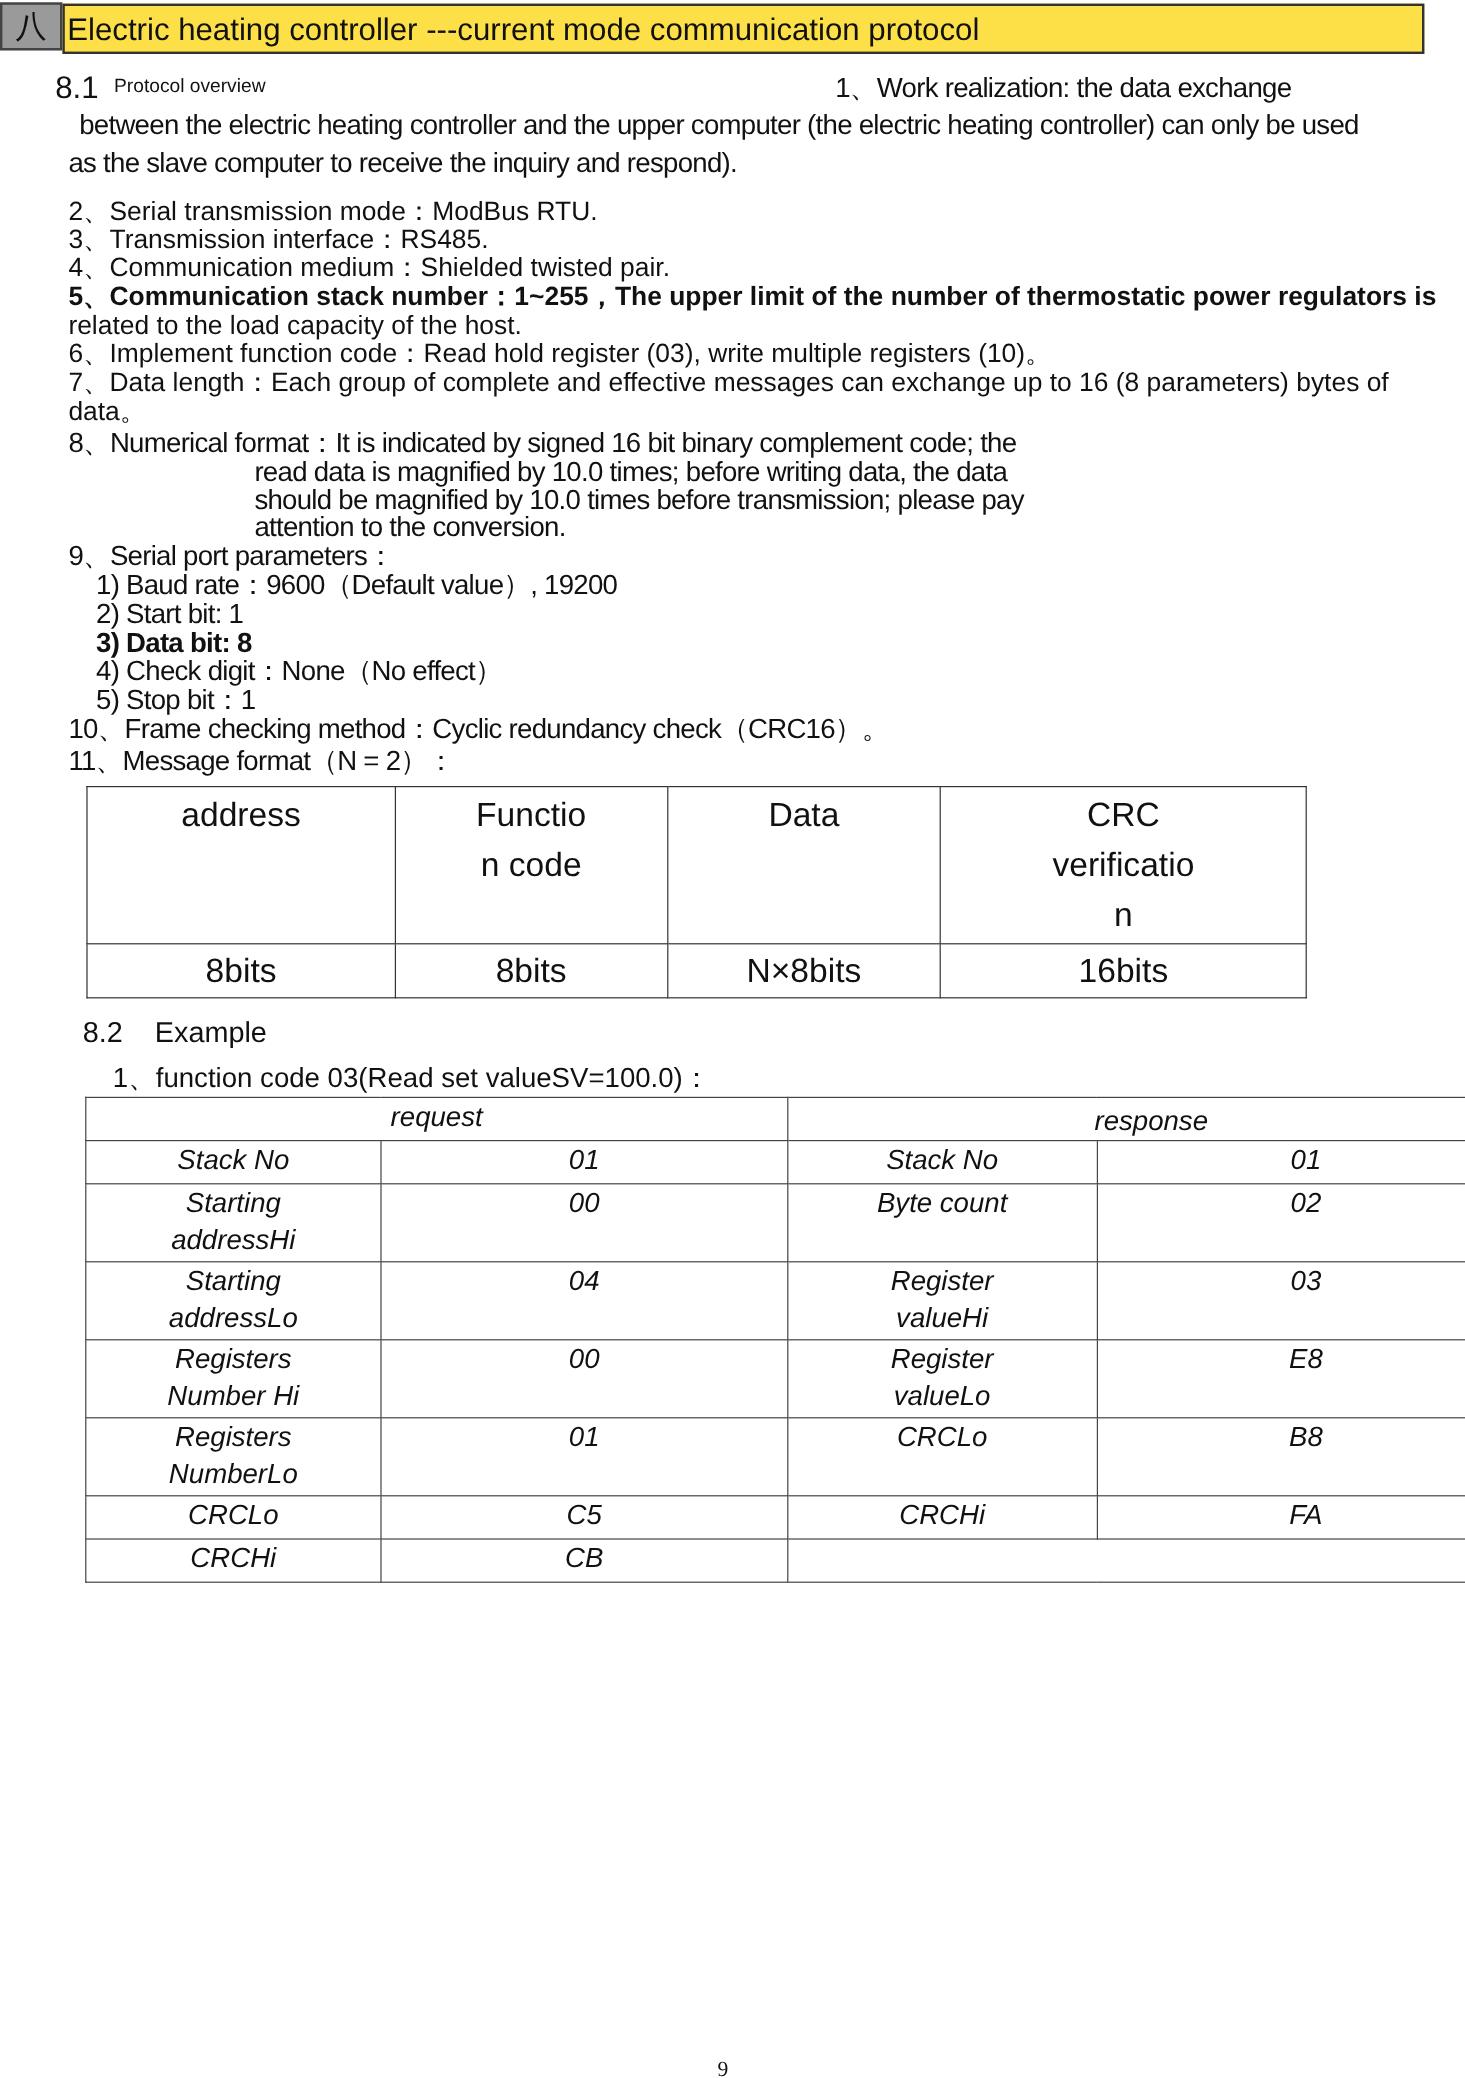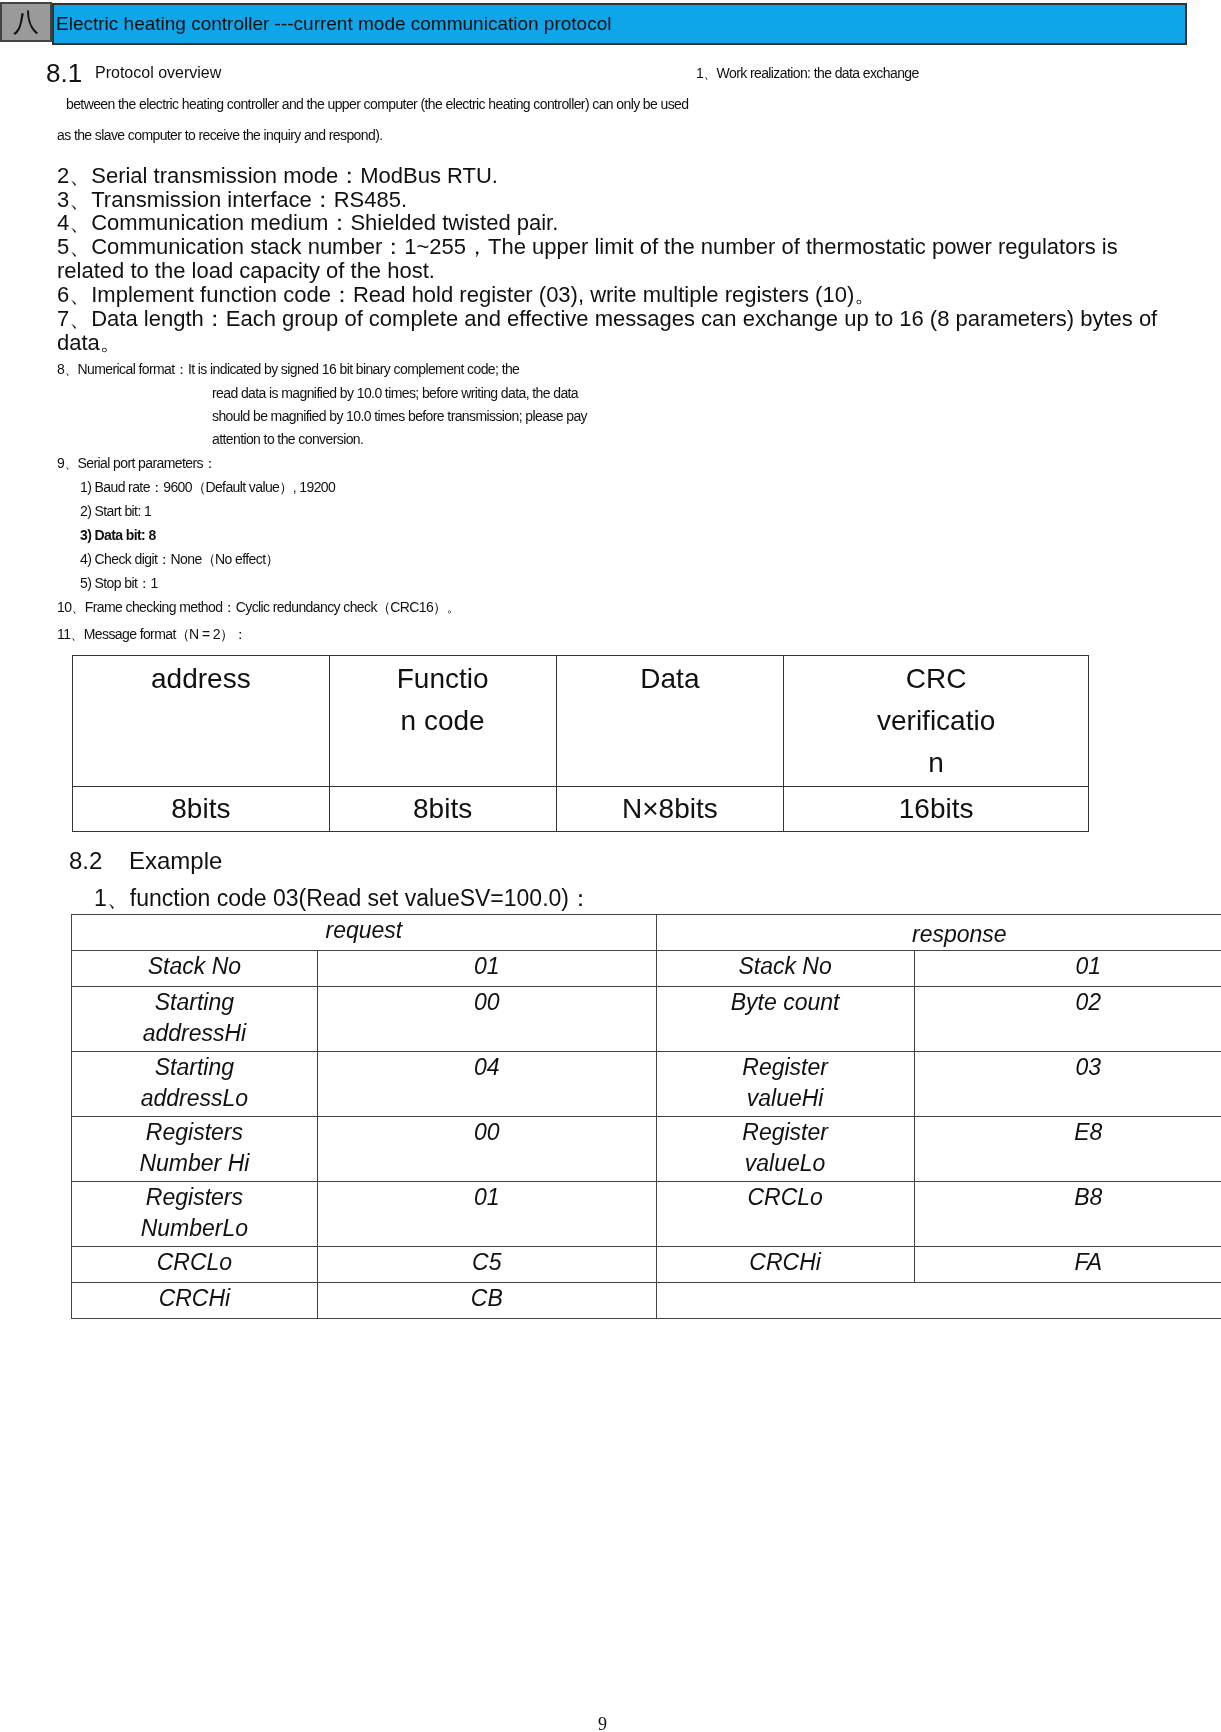--- a/index.html
+++ b/index.html
@@ -2,25 +2,25 @@
 <html><head>
 <meta charset="utf-8">
 <style>
   html, body { margin: 0; padding: 0; background: #ffffff; }
   body { width: 1221px; height: 1732px; position: relative; overflow: hidden;
          font-family: "Liberation Sans", "DejaVu Sans", sans-serif; color: #111; }
   .hdr { position: absolute; left: 0; top: 2px; width: 1187px; height: 42px; }
   .hdr-num { position: absolute; left: 0; top: 0; width: 52px; height: 40px; background: #9a9a9a;
              border: 2px solid #444; box-sizing: border-box; display: flex; align-items: center; justify-content: center;
              font-size: 26px; color: #111; }
-  .hdr-title { position: absolute; left: 52px; top: 1px; width: 1135px; height: 42px; background: #0ea5e9;
-               border: 2px solid #333; box-sizing: border-box; font-size: 19px; line-height: 38px; padding-left: 2px;
+  .hdr-title { position: absolute; left: 52px; top: 1px; width: 1135px; height: 42px; background: #fde047;
+               border: 2px solid #333; box-sizing: border-box; font-size: 26px; line-height: 38px; padding-left: 2px;
                white-space: nowrap; }
   .t { position: absolute; white-space: nowrap; font-size: 22px; line-height: 24px; }
-  .cond { font-size: 14px; letter-spacing: -0.6px; }
+  .cond { font-size: 23px; letter-spacing: -0.6px; }
   .s82 { font-size: 24px; }
   table.msg { position: absolute; left: 72px; top: 655px; width: 1017px; border-collapse: collapse; }
   table.msg td { border: 1.5px solid #333; text-align: center; vertical-align: top; font-size: 28px; line-height: 42px; padding: 0; }
   table.msg tr.r1 td { height: 128px; padding-top: 2px; }
   table.msg tr.r2 td { height: 44px; vertical-align: middle; }
   table.ex { position: absolute; left: 71px; top: 914px; width: 1192px; border-collapse: collapse; font-style: italic; }
   table.ex td { border: 1.5px solid #444; text-align: center; vertical-align: top; font-size: 23px; line-height: 31px; padding: 0; }
   table.ex tr.single td { height: 35px; }
   table.ex tr.double td { height: 64px; }
   table.ex tr.hdrrow td { height: 35px; }
@@ -36,21 +36,21 @@
 
 <div class="t" style="left:46px; top:61px; font-size:26px;">8.1</div>
 <div class="t" style="left:95px; top:61px; font-size:16px;">Protocol overview</div>
 <div class="t cond" style="left:696px; top:61px;">1、Work realization: the data exchange</div>
 <div class="t cond" style="left:66px; top:92px;">between the electric heating controller and the upper computer (the electric heating controller) can only be used</div>
 <div class="t cond" style="left:57px; top:123px;">as the slave computer to receive the inquiry and respond).</div>
 
 <div class="t" style="left:57px; top:164px;">2、Serial transmission mode：ModBus RTU.</div>
 <div class="t" style="left:57px; top:188px;">3、Transmission interface：RS485.</div>
 <div class="t" style="left:57px; top:211px;">4、Communication medium：Shielded twisted pair.</div>
-<div class="t" style="left:57px; top:235px;">5、Communication stack number：1~255，The upper limit of the number of thermostatic power regulators is</div>
+<div class="t" style="left:57px; top:235px;font-weight:bold;">5、Communication stack number：1~255，The upper limit of the number of thermostatic power regulators is</div>
 <div class="t" style="left:57px; top:259px;">related to the load capacity of the host.</div>
 <div class="t" style="left:57px; top:283px;">6、Implement function code：Read hold register (03), write multiple registers (10)。</div>
 <div class="t" style="left:57px; top:307px;">7、Data length：Each group of complete and effective messages can exchange up to 16 (8 parameters) bytes of</div>
 <div class="t" style="left:57px; top:331px;">data。</div>
 
 <div class="t cond" style="left:57px; top:357px;">8、Numerical format：It is indicated by signed 16 bit binary complement code; the</div>
 <div class="t cond" style="left:212px; top:381px;">read data is magnified by 10.0 times; before writing data, the data</div>
 <div class="t cond" style="left:212px; top:404px;">should be magnified by 10.0 times before transmission; please pay</div>
 <div class="t cond" style="left:212px; top:427px;">attention to the conversion.</div>
 

